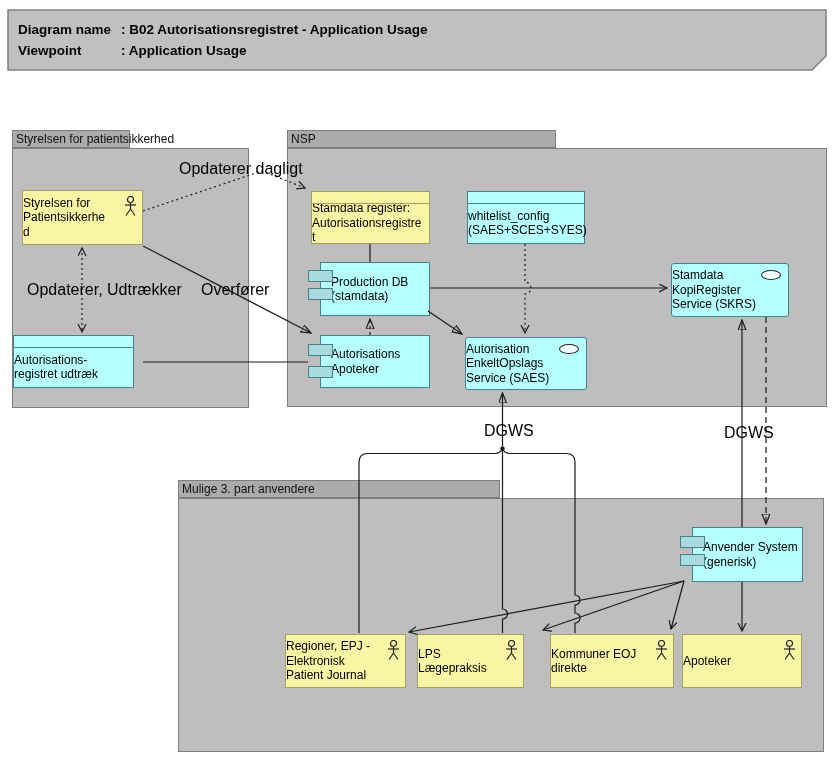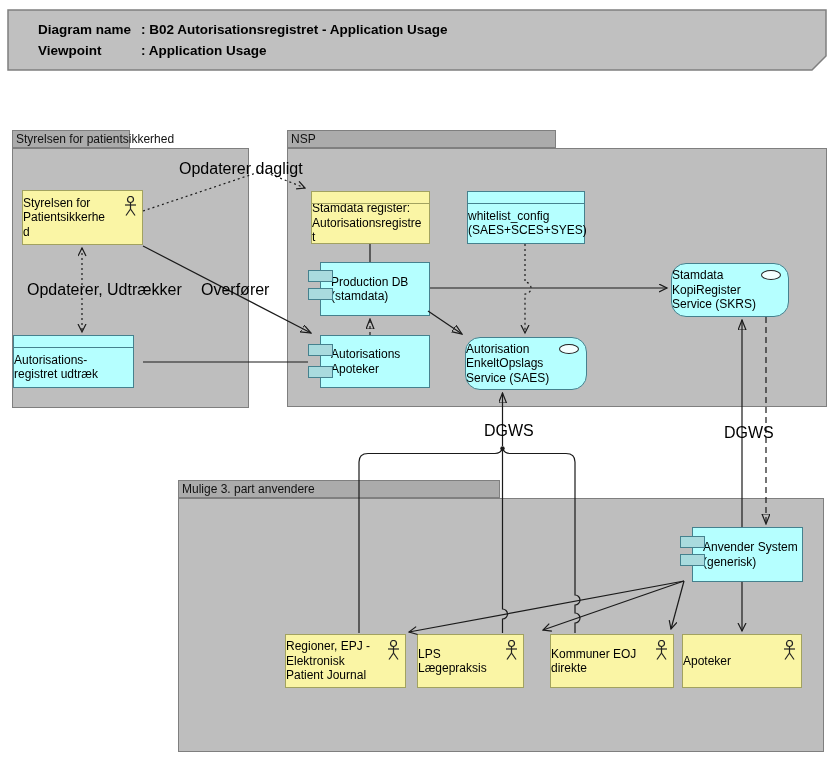--- a/index.html
+++ b/index.html
@@ -10,42 +10,42 @@
   
   .group-tab{position:absolute;background:#ababab;border:1px solid #7f7f7f;z-index:1;}
   .group-body{position:absolute;background:#bebebe;border:1px solid #7f7f7f;z-index:1;}
   .group-label{position:absolute;font-size:12px;white-space:nowrap;z-index:6;color:#111;}
 
   
   .node{position:absolute;display:flex;flex-direction:column;align-items:flex-start;justify-content:center;
         text-align:center;font-size:12px;line-height:14.5px;z-index:2;}
   .yellow{background:#faf5a5;border:1px solid #a2a260;}
   .cyan{background:#b5ffff;border:1px solid #45818e;}
-  .rounded{border-radius:15px;}
+  .rounded{border-radius:3px;}
   .obj{padding-top:11px;}
   .sep{position:absolute;top:11px;left:0;right:0;border-top:1px solid;}
   .sep-y{border-color:#a2a260;}
   .sep-c{border-color:#45818e;}
   .crect{position:absolute;left:-13px;width:25px;height:12px;background:#a9dbde;border:1px solid #45818e;}
   .oval{position:absolute;top:6px;right:7px;width:20px;height:10px;border-radius:50%;
         background:#f4ffff;border:1.4px solid #222;}
   .actor{position:absolute;top:5px;right:5px;}
   .nl{pointer-events:none;}
 
   
   #overlay{position:absolute;left:0;top:0;z-index:5;pointer-events:none;}
   #overlay path,#overlay line{stroke:#1a1a1a;stroke-width:1.2;fill:none;}
 
   
   .elabel{position:absolute;font-size:16px;white-space:nowrap;z-index:6;}
 
   
   #title-text{position:absolute;left:8px;top:10px;width:818px;height:60px;z-index:6;
               padding:9px 0 0 10px;font-size:13.5px;font-weight:bold;line-height:21px;}
-  .t-label{display:inline-block;width:103px;margin-left:20px;}
+  .t-label{display:inline-block;width:103px;}
 </style>
 </head>
 <body>
 
 <div id="canvas">
 
   <div class="group-tab" style="left:12px;top:130px;width:118px;height:18px"></div>
   <div class="group-body" style="left:12px;top:148px;width:237px;height:260px"></div>
   <div class="group-label" style="left:16px;top:132px">Styrelsen for patientsikkerhed</div>
 

